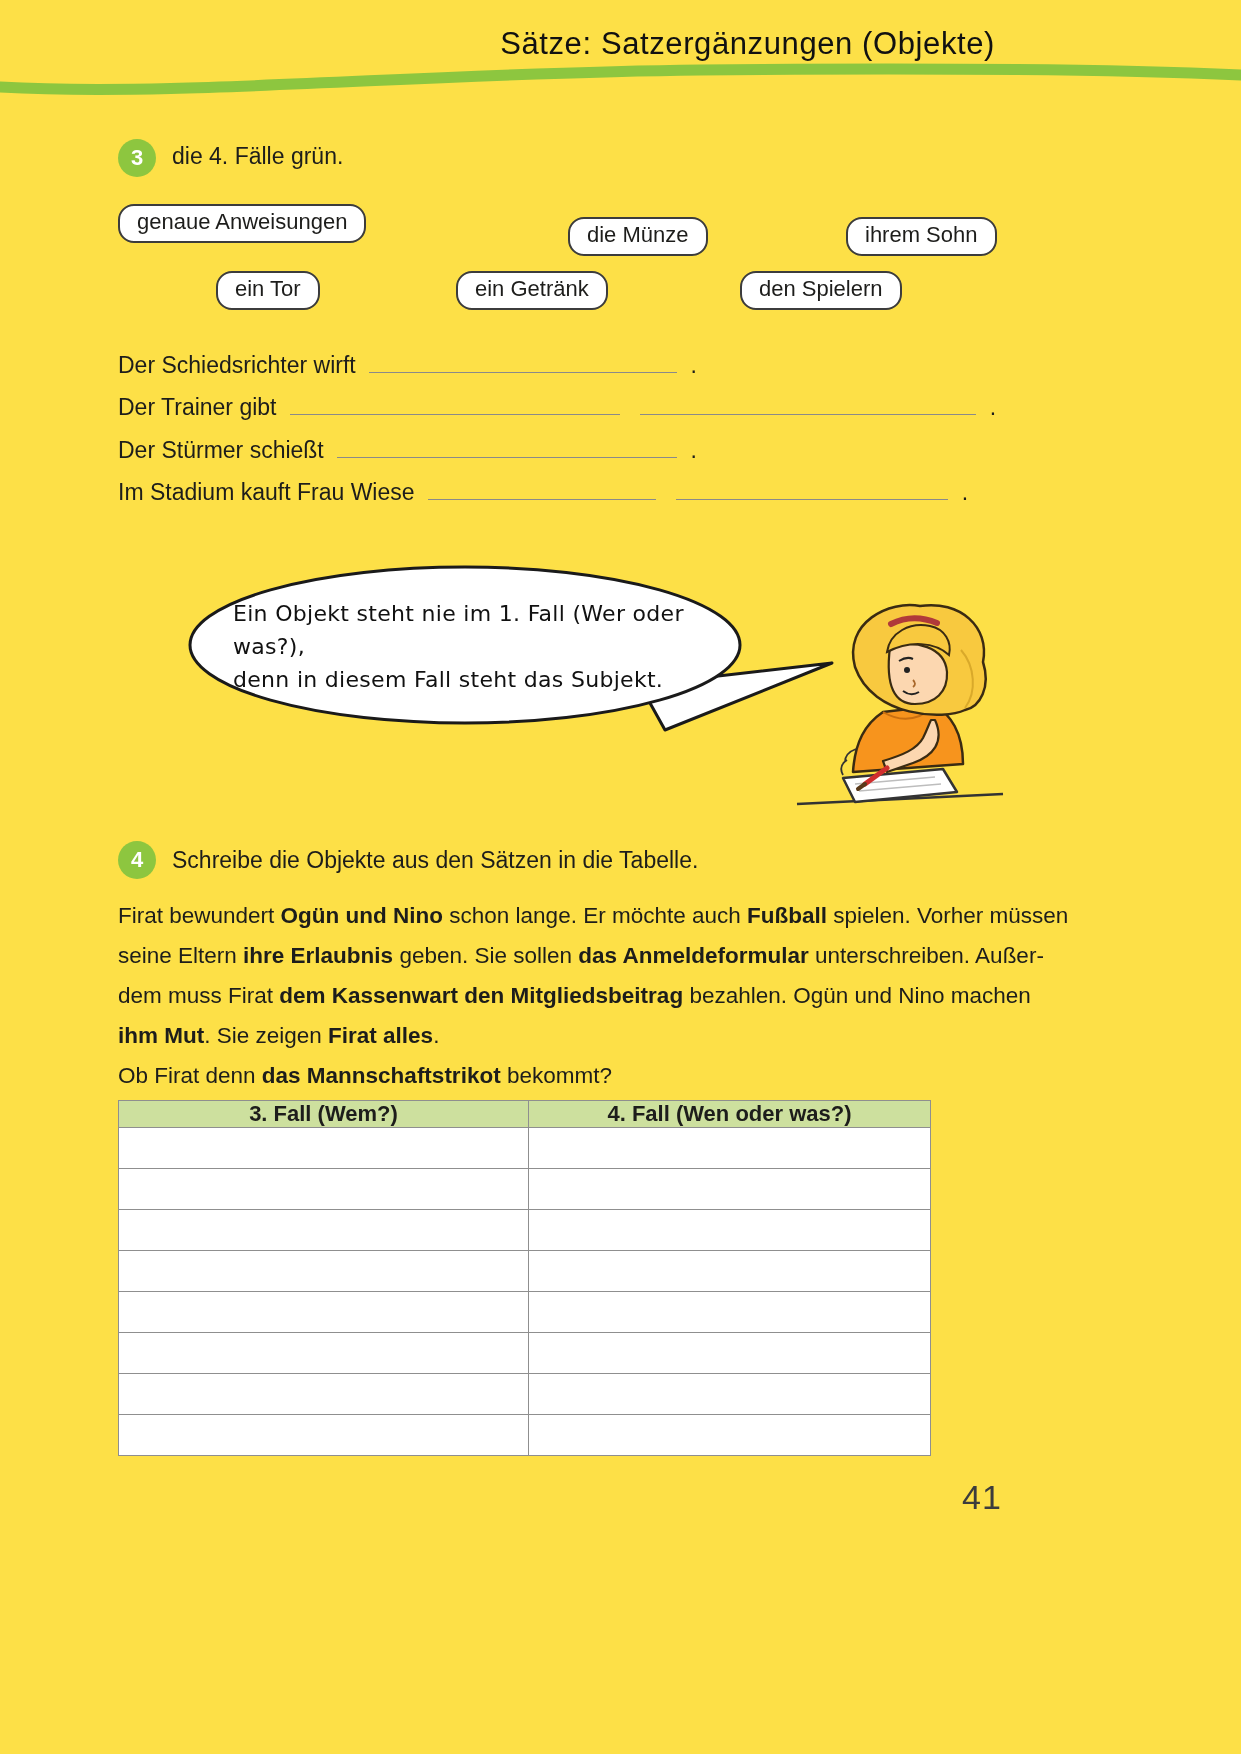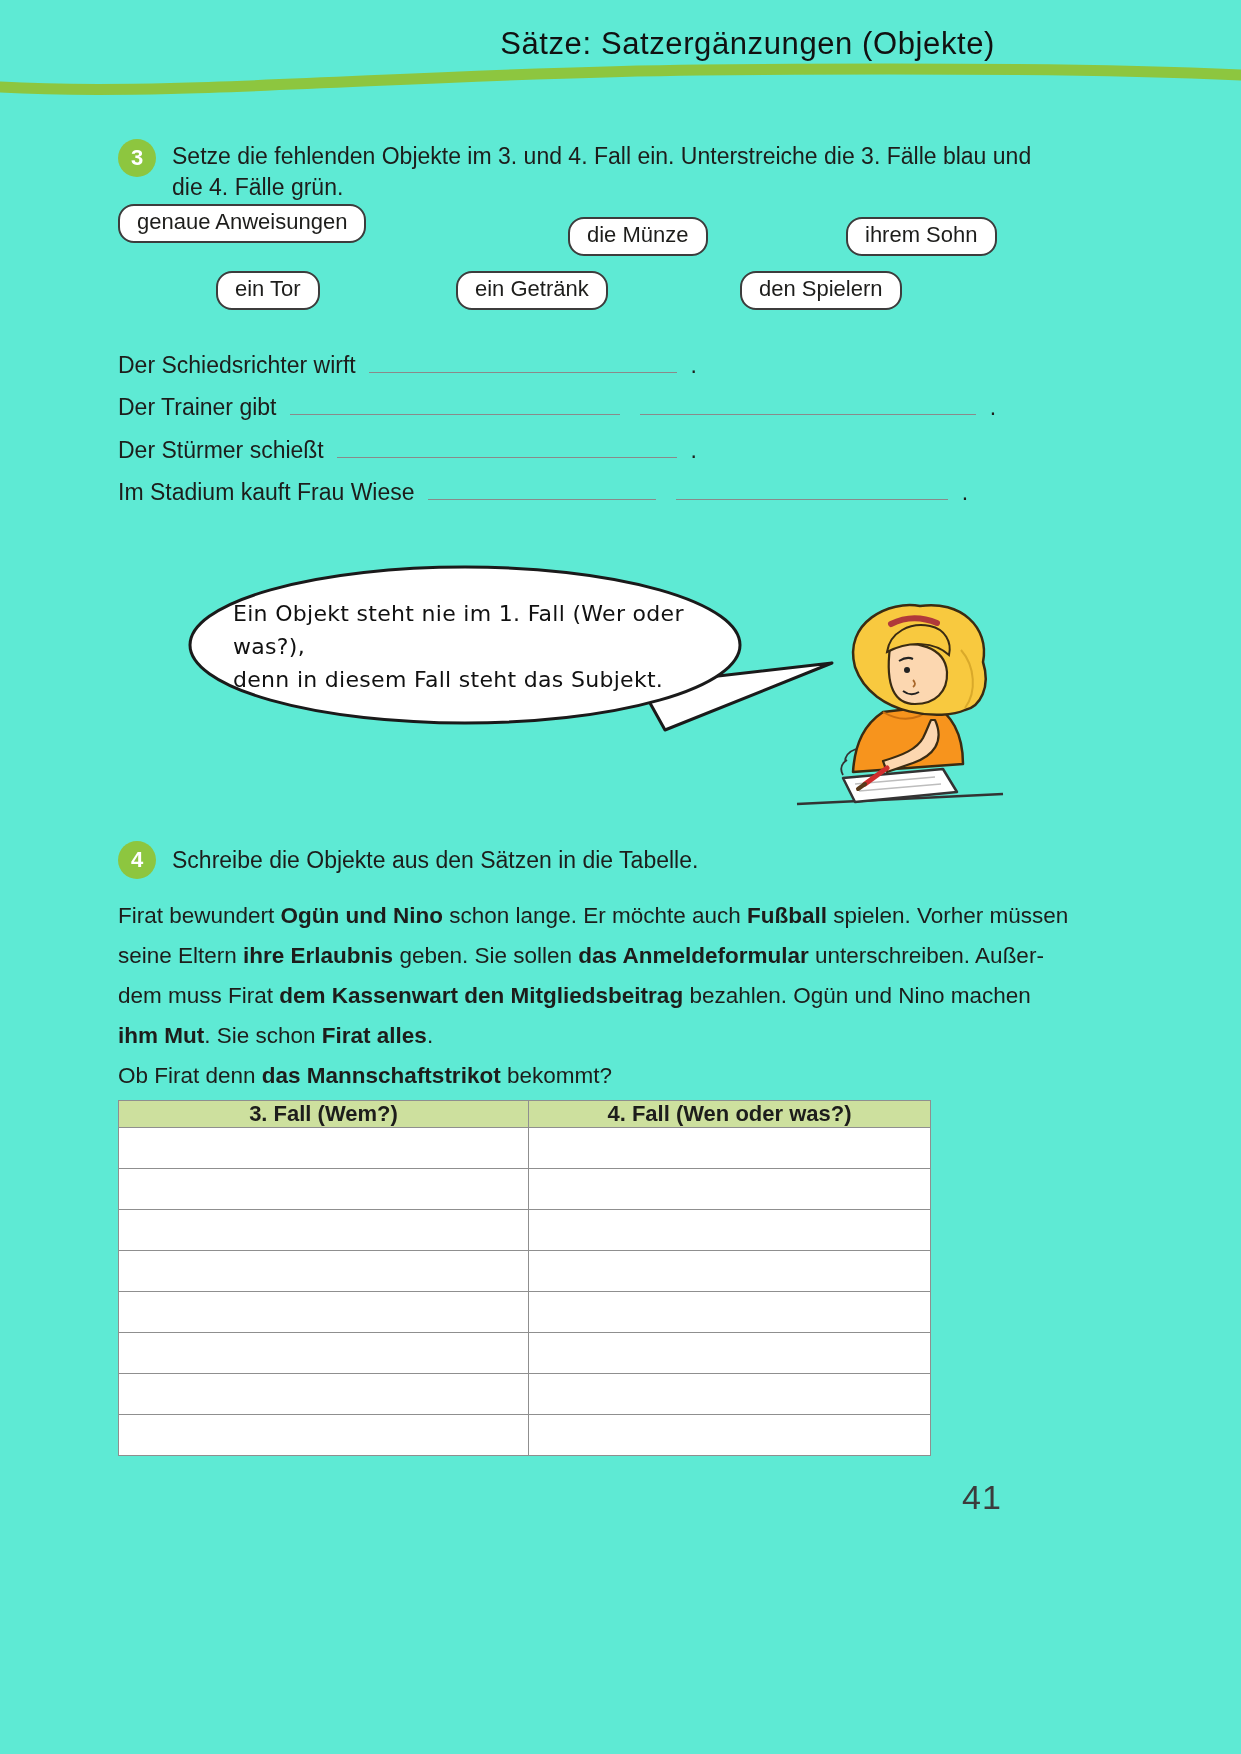--- a/index.html
+++ b/index.html
@@ -1,21 +1,21 @@
 <!DOCTYPE html>
 <html><head>
 <meta charset="utf-8">
 <style>
   * { margin:0; padding:0; box-sizing:border-box; }
   html,body { background:#fff; }
   body {
     width:1241px; height:1754px; position:relative;
     font-family:"Liberation Sans", sans-serif; color:#1d1d1b;
   }
-  .page { position:absolute; inset:0; overflow:hidden; background:#5eead4; }
+  .page { position:absolute; inset:0; overflow:hidden; background:#fde047; }
 
   .title {
     position:absolute; top:26px; right:246px;
     font-size:31px; font-weight:normal; letter-spacing:.6px; color:#111;
   }
   .wave { position:absolute; top:56px; left:0; }
 
   .num-circle {
     position:absolute; width:38px; height:38px; border-radius:50%;
     background:#8dc63f; color:#fff; font-size:22px; font-weight:bold;
@@ -68,21 +68,20 @@
   <h1 class="title">Sätze: Satzergänzungen (Objekte)</h1>
 
   <svg class="wave" width="1241" height="50" viewBox="0 0 1241 50">
     <path d="M0,31 C180,41 420,17 700,14 C900,12 1080,12 1241,19" fill="none" stroke="#8dc63f" stroke-width="11" stroke-linecap="round"></path>
   </svg>
 
   <div class="num-circle" style="left:118px; top:139px;">
     <span>3</span>
   </div>
   <div class="instr" style="left:172px; top:141px;">
-    <div>Setze die fehlenden Objekte im 3. und 4. Fall ein. Unterstreiche die 3. Fälle blau und</div>
     <div>die 4. Fälle grün.</div>
   </div>
 
   <div class="chip" style="left:118px; top:204px;">genaue Anweisungen</div>
   <div class="chip" style="left:568px; top:217px;">die Münze</div>
   <div class="chip" style="left:846px; top:217px;">ihrem Sohn</div>
   <div class="chip" style="left:216px; top:271px;">ein Tor</div>
   <div class="chip" style="left:456px; top:271px;">ein Getränk</div>
   <div class="chip" style="left:740px; top:271px;">den Spielern</div>
 
@@ -141,21 +140,21 @@
 
   <div class="num-circle" style="left:118px; top:841px;">
     <span>4</span>
   </div>
   <div class="instr" style="left:172px; top:845px;">Schreibe die Objekte aus den Sätzen in die Tabelle.</div>
 
   <div class="paragraph">
       <div class="para-line"><span>Firat bewundert </span><span style="font-weight: bold;">Ogün und Nino</span><span> schon lange. Er möchte auch </span><span style="font-weight: bold;">Fußball</span><span> spielen. Vorher müssen</span></div>
       <div class="para-line"><span>seine Eltern </span><span style="font-weight: bold; text-align: center;">ihre Erlaubnis</span><span> geben. Sie sollen </span><span style="font-weight: bold;">das Anmeldeformular</span><span> unterschreiben. Außer-</span></div>
       <div class="para-line"><span>dem muss Firat </span><span style="font-weight: bold;">dem Kassenwart den Mitgliedsbeitrag</span><span> bezahlen. Ogün und Nino machen</span></div>
-      <div class="para-line"><span style="font-weight: bold;">ihm Mut</span><span>. Sie schon </span><span style="font-weight: bold;">Firat alles</span><span>.</span></div>
+      <div class="para-line"><span style="font-weight: bold;">ihm Mut</span><span>. Sie zeigen </span><span style="font-weight: bold;">Firat alles</span><span>.</span></div>
       <div class="para-line"><span>Ob Firat denn </span><span style="font-weight: bold;">das Mannschaftstrikot</span><span> bekommt?</span></div>
     </div>
 
   <table class="obj-table">
     <colgroup>
         <col style="width:410px;">
         <col style="width:402px;">
       </colgroup>
     <thead>
       <tr>

